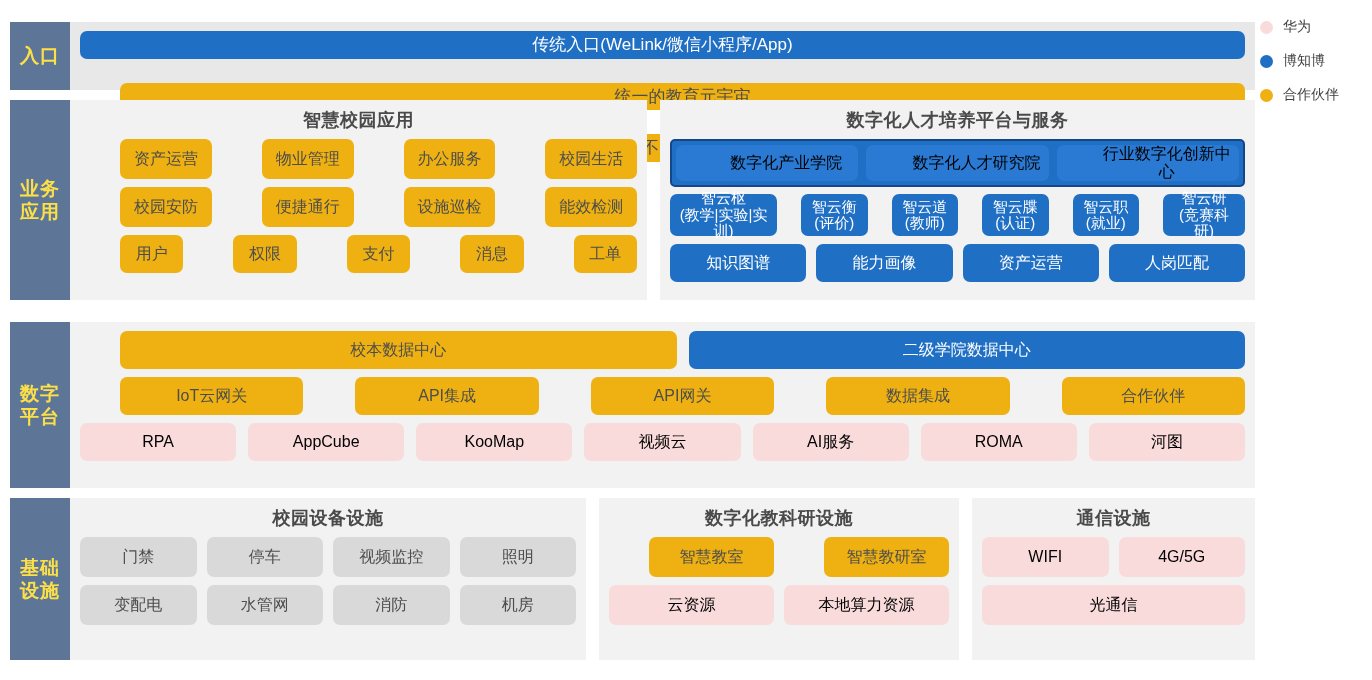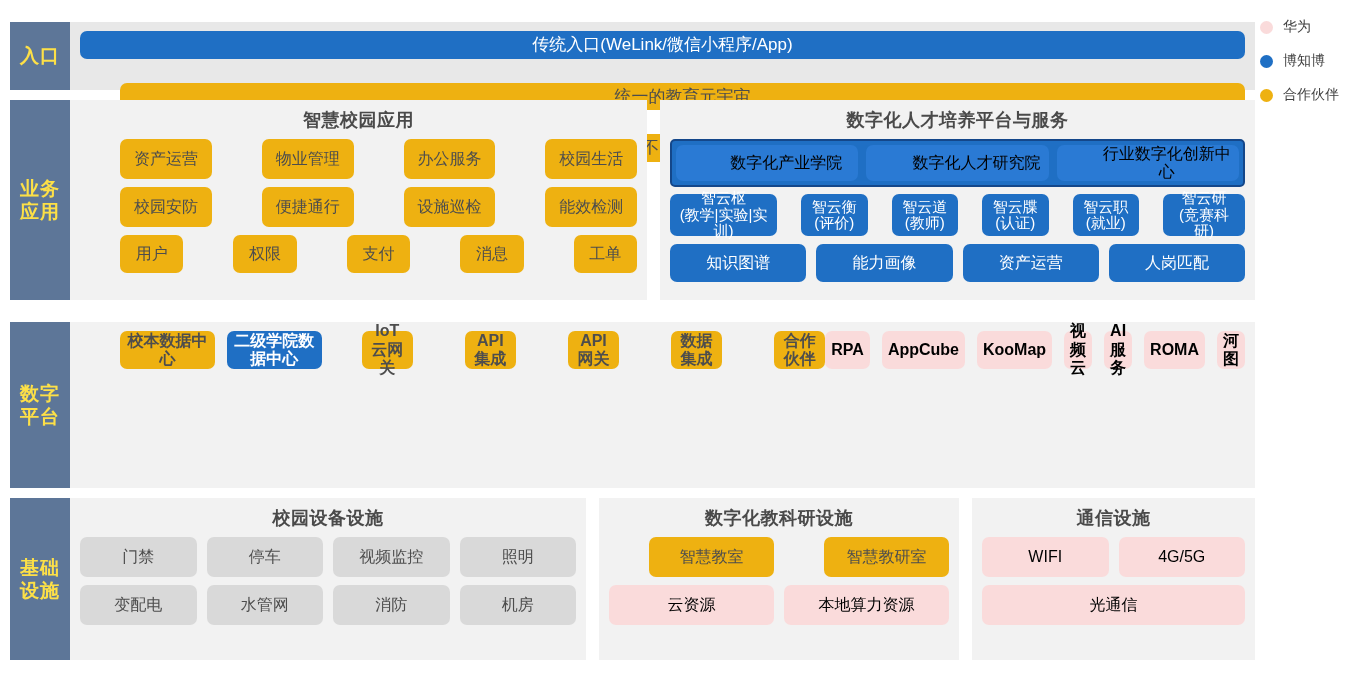--- a/index.html
+++ b/index.html
@@ -83,21 +83,21 @@
   .talent-group .chip {
     flex: 1 1 0; height: 36px;
     background: #2a7ad4; font-size: 16px; padding-left: 44px;
   }
   #panel-talent .row.zhiyun { gap: 24px; }
   #panel-talent .row.zhiyun .chip { height: 42px; }
   #panel-talent .row.cap .chip { flex: 1 1 0; height: 38px; }
 
   
   #band-data { left: 10px; top: 322px; width: 1245px; height: 166px; }
-  #band-data .band-body { background: #f2f2f2; padding: 9px 10px; flex-direction: row; font-weight: bold; }
+  #band-data .band-body { background: #f2f2f2; padding: 9px 10px; flex-direction: column; }
   #band-data .row { gap: 12px; }
   #band-data .row.dc .chip { height: 38px; font-size: 16px; }
   #band-data .row.mid .chip { flex: 1 1 0; height: 38px; }
   #band-data .row.low .chip { flex: 1 1 0; height: 38px; margin-bottom: 0; }
 
   
   #band-infra { left: 10px; top: 498px; width: 1245px; height: 162px; }
   #band-infra .band-body { gap: 13px; }
   #panel-device  { flex: 0 0 516px; }
   #panel-research{ flex: 0 0 360px; }

